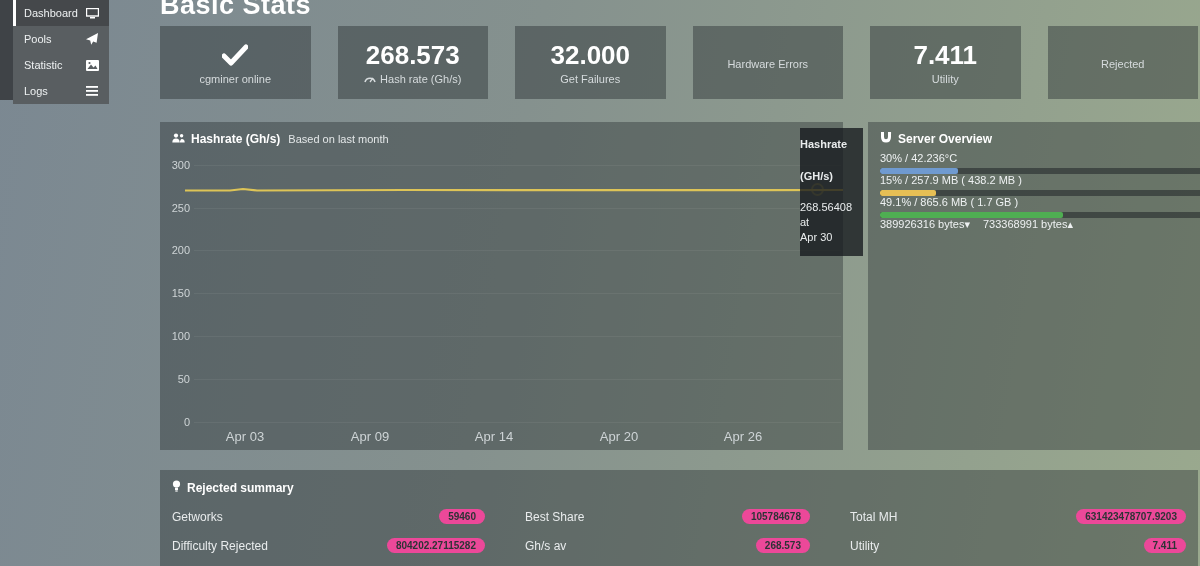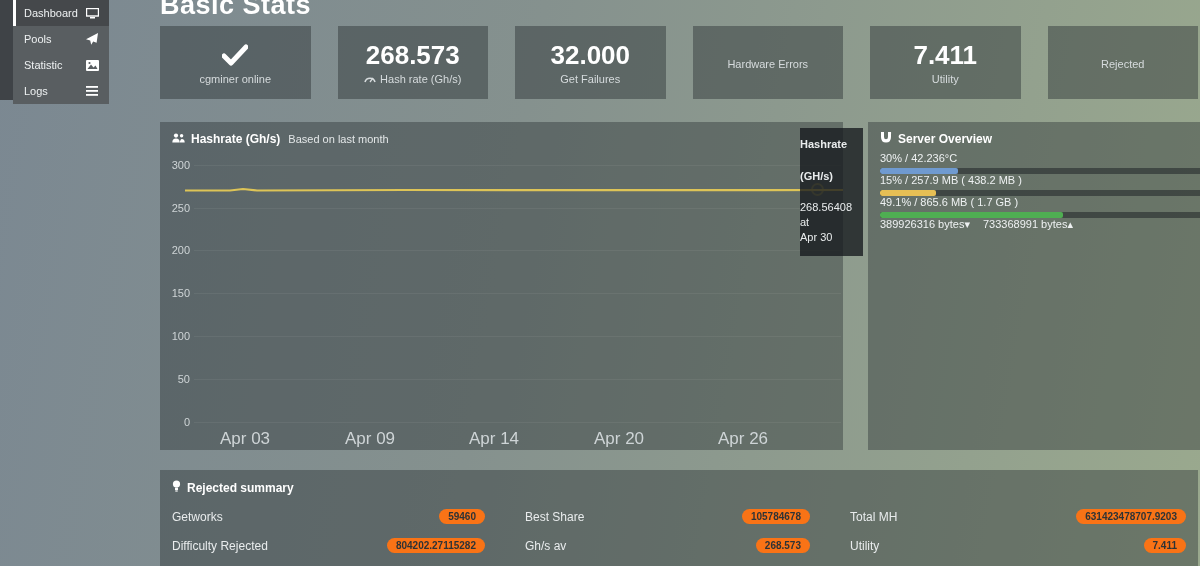--- a/index.html
+++ b/index.html
@@ -32,21 +32,21 @@
   .panel { position:absolute; background:rgba(42,49,52,0.42); }
   .panel-hd { display:flex; align-items:center; gap:6px; padding:10px 12px 6px 12px;
     font-size:12px; font-weight:bold; color:#fff; }
   .panel-hd .sub { font-weight:normal; font-size:11px; color:#e3e7e8; margin-left:2px; }
   #chart-panel { left:160px; top:122px; width:683px; height:328px; }
   #server-panel { left:868px; top:122px; width:397px; height:328px; }
   #summary-panel { left:160px; top:470px; width:1038px; height:120px; }
   
   .ytick { position:absolute; left:6px; width:24px; text-align:right; font-size:11px; color:#ced4d6; }
   .gridline { position:absolute; left:34px; right:2px; height:1px; background:rgba(255,255,255,0.06); }
-  .xtick { position:absolute; top:307px; font-size:17px; color:#ced4d6; transform:translateX(-50%); white-space:nowrap; }
+  .xtick { position:absolute; top:307px; font-size:13px; color:#ced4d6; transform:translateX(-50%); white-space:nowrap; }
   .hashline { position:absolute; left:25px; right:0; top:43px; height:257px; }
   .point-ring { position:absolute; left:651px; top:61px; width:13px; height:13px;
     border:2px solid rgba(221,196,87,0.55); border-radius:50%; }
   .tooltip { position:absolute; left:620px; top:6px; width:63px; height:128px;
     background:rgba(22,26,30,0.78); text-align:left; font-size:11px; color:#e9eced; padding-top:10px;margin-left:20px; }
   .tooltip .tt-b { font-weight:bold; }
   .tooltip .tt-gap { margin-top:20px; }
   .tooltip .tt-val { margin-top:18px; line-height:15px; }
   
   .srow { padding:0 12px; }
@@ -54,21 +54,21 @@
   .track { height:6px; background:rgba(24,28,31,0.5); border-radius:2px; overflow:hidden; }
   .fill { height:100%; border-radius:2px; }
   .fill-cpu { width:21%; background:#6f9ad0; }
   .fill-mem { width:15%; background:#e6bf55; }
   .fill-disk { width:49%; background:#4fae52; }
   .lan-left span { margin-right:10px; }
   
   .sum-grid { display:grid; grid-template-columns:313px 285px auto; column-gap:40px;
     padding:8px 12px 0 12px; row-gap:14px; }
   .sum-cell { display:flex; justify-content:space-between; align-items:center; font-size:12px; color:#e9eced; }
-  .badge { background:#f97316; color:#2e3336; font-size:10px; font-weight:bold;
+  .badge { background:#ec4899; color:#2e3336; font-size:10px; font-weight:bold;
     padding:2px 9px; border-radius:10px; white-space:nowrap; }
 </style>
 </head>
 <body>
 
 <div class="side-strip"></div>
 <nav class="sidebar">
   <div class="side-item active">
     <span>Dashboard</span>
     <span class="icn">

